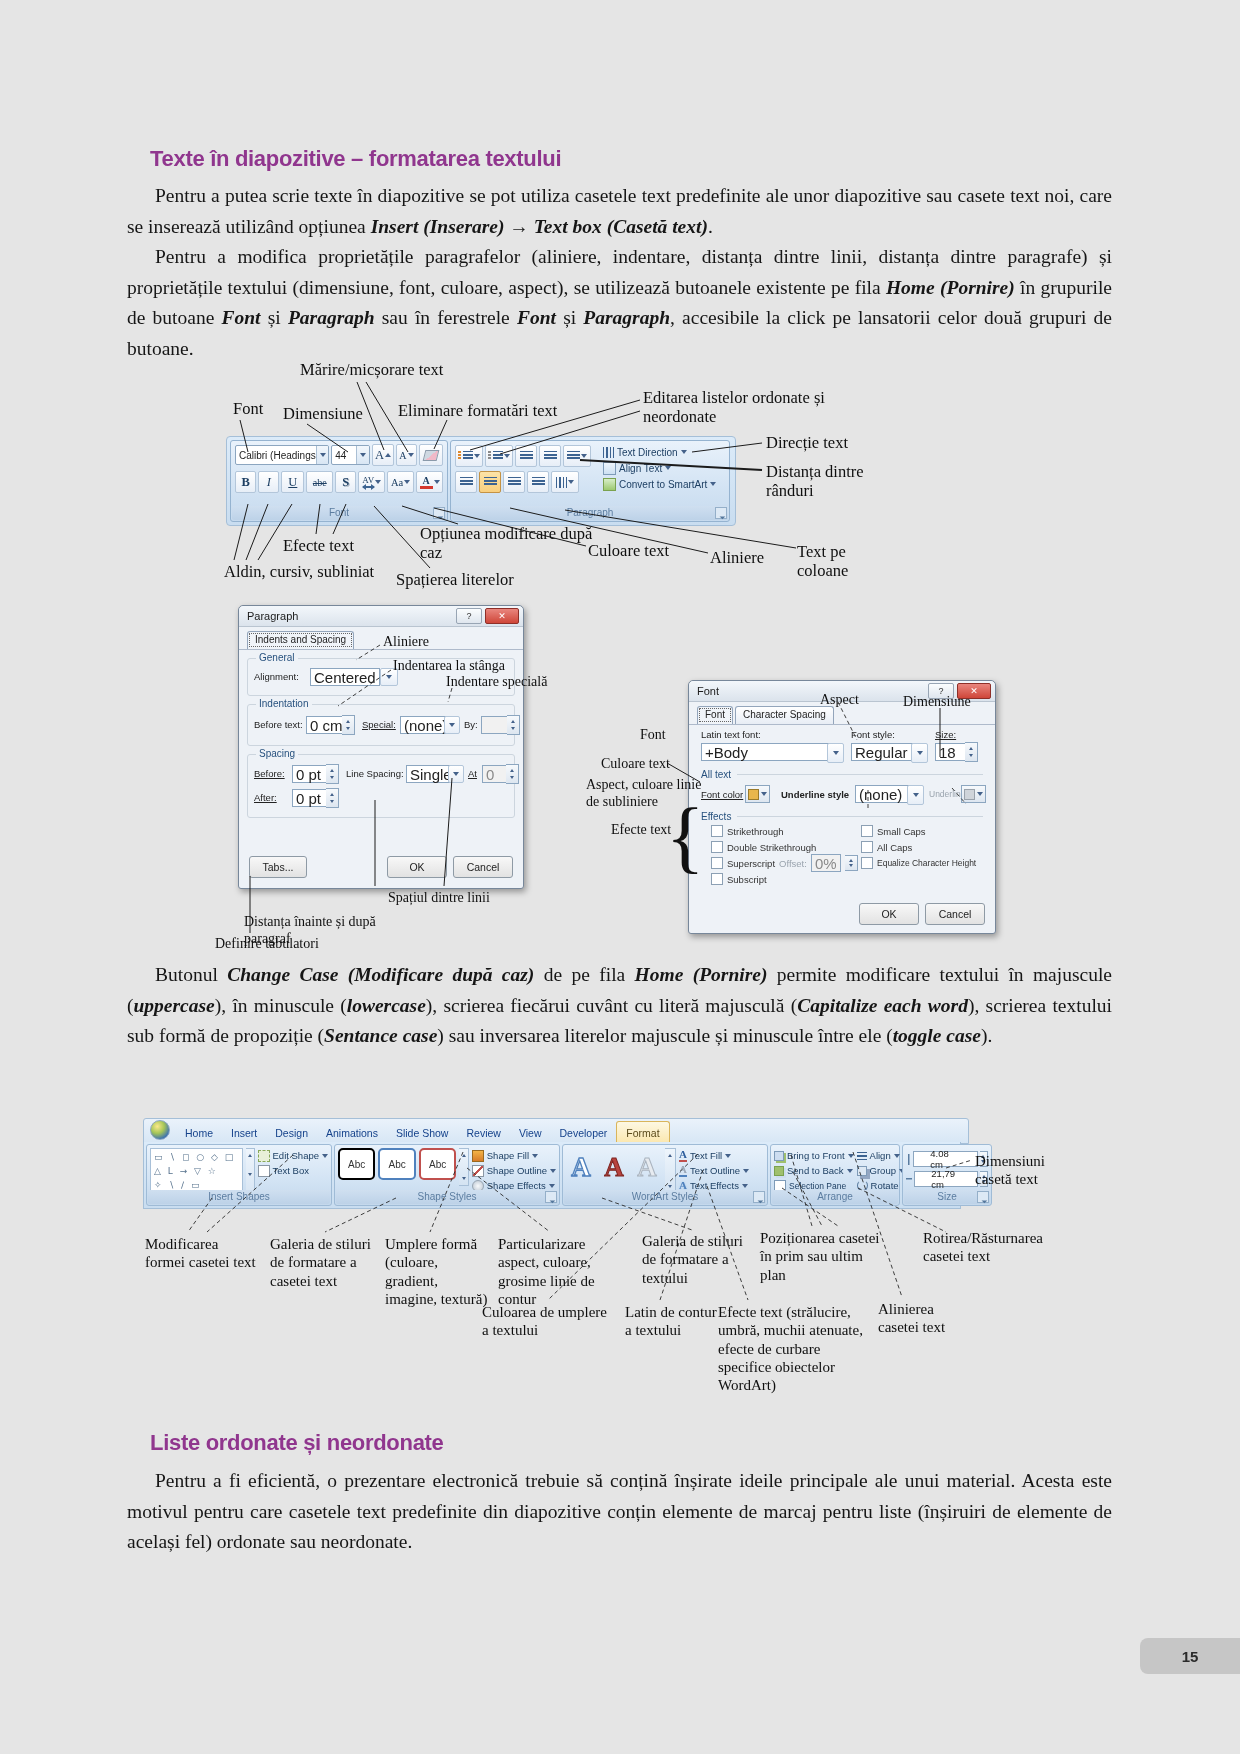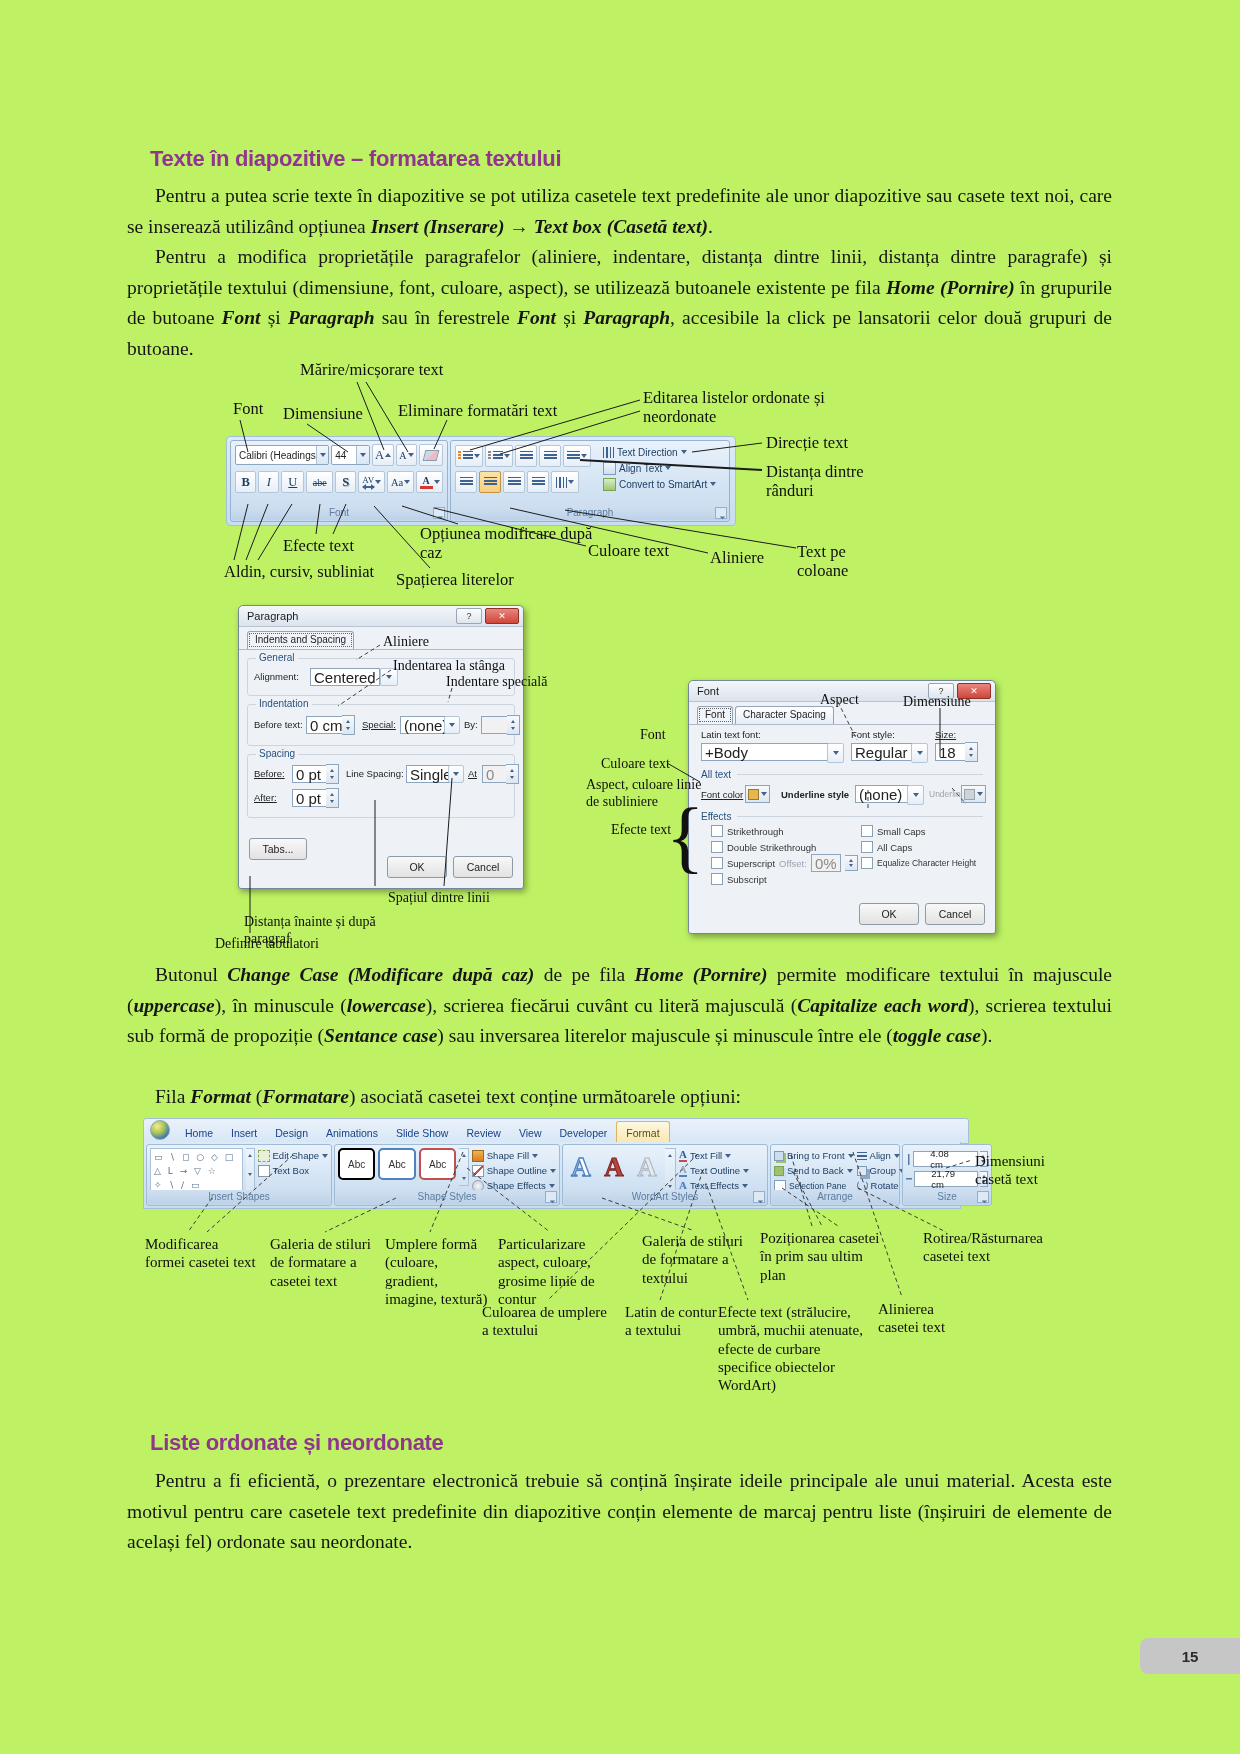--- a/index.html
+++ b/index.html
@@ -1,16 +1,16 @@
 <!DOCTYPE html>
 <html><head>
 <meta charset="utf-8">
 <style>
   html,body{margin:0;padding:0;background:#ffffff;}
-  .page{position:relative;width:1240px;height:1754px;background:#bef264;overflow:hidden;
+  .page{position:relative;width:1240px;height:1754px;background:#e5e5e5;overflow:hidden;
         font-family:"Liberation Serif",serif;color:#161616;}
   .h1,.h2{position:absolute;font-family:"Liberation Sans",sans-serif;font-weight:bold;
         font-size:22px;color:#90368e;letter-spacing:-0.3px;margin:0;}
   .bodyp{position:absolute;left:127px;width:985px;font-size:19.5px;line-height:30.5px;
         text-align:justify;text-indent:28px;margin:0;}
   .bi{font-weight:bold;font-style:italic;}
   .ann{position:absolute;font-size:16.5px;line-height:1.18;color:#0f0f0f;z-index:6;}
   .ann-s{position:absolute;font-size:14px;line-height:1.2;color:#0f0f0f;z-index:6;}
   .ann-x{position:absolute;font-size:15px;line-height:1.22;color:#0f0f0f;z-index:6;}
   .nw{white-space:nowrap;}
@@ -393,21 +393,21 @@
         </div>
       <span class="dl abs" style="left:6px;top:37px;text-decoration:underline;">After:</span>
       <div class="fld abs" style="left:44px;top:34px;width:30px;">
           <span>0 pt</span>
         </div>
       <div class="spn abs" style="left:78px;top:33px;">
           <span class="tu"></span>
           <span class="td"></span>
         </div>
     </div>
-    <div class="wbtn abs" style="left:10px;bottom:28px;width:56px;text-align:center;">
+    <div class="wbtn abs" style="left:10px;bottom:10px;width:56px;text-align:center;">
         <span>Tabs...</span>
       </div>
     <div class="wbtn abs" style="right:76px;bottom:10px;width:58px;">
         <span>OK</span>
       </div>
     <div class="wbtn abs" style="right:10px;bottom:10px;width:58px;">
         <span>Cancel</span>
       </div>
   </div>
 
@@ -528,21 +528,20 @@
   <div class="ann-s nw" style="left:820px;top:692px;">Aspect</div>
   <div class="ann-s nw" style="left:903px;top:694px;">Dimensiune</div>
   <div class="ann-s nw" style="left:640px;top:727px;">Font</div>
   <div class="ann-s nw" style="left:601px;top:756px;">Culoare text</div>
   <div class="ann-s" style="left:586px;top:777px;width:128px;">Aspect, culoare linie de subliniere</div>
   <div class="ann-s nw" style="left:611px;top:822px;">Efecte text</div>
   <div class="brace" style="left:666px;top:796px;">{</div>
 
   <p class="bodyp" style="top:960px;"><span>Butonul </span><span class="bi">Change Case (Modificare după caz)</span><span> de pe fila </span><span class="bi">Home (Pornire)</span><span> permite modificare textului în majuscule (</span><span class="bi">uppercase</span><span>), în minuscule (</span><span class="bi">lowercase</span><span>), scrierea fiecărui cuvânt cu literă majusculă (</span><span class="bi">Capitalize each word</span><span>), scrierea textului sub formă de propoziție (</span><span class="bi">Sentance case</span><span>) sau inversarea literelor majuscule și minuscule între ele (</span><span class="bi">toggle case</span><span>).</span></p>
 
-  <p class="bodyp" style="top:1082px;"><span>Fila </span><span class="bi">Format</span><span> (</span><span class="bi">Formatare</span><span>) asociată casetei text conține următoarele opțiuni:</span></p>
 
   <div class="tabs3" style="left:143px;top:1118px;width:812px;">
     <span class="orb"></span>
     <span class="t3">Home</span>
     <span class="t3">Insert</span>
     <span class="t3">Design</span>
     <span class="t3">Animations</span>
     <span class="t3">Slide Show</span>
     <span class="t3">Review</span>
     <span class="t3">View</span>

